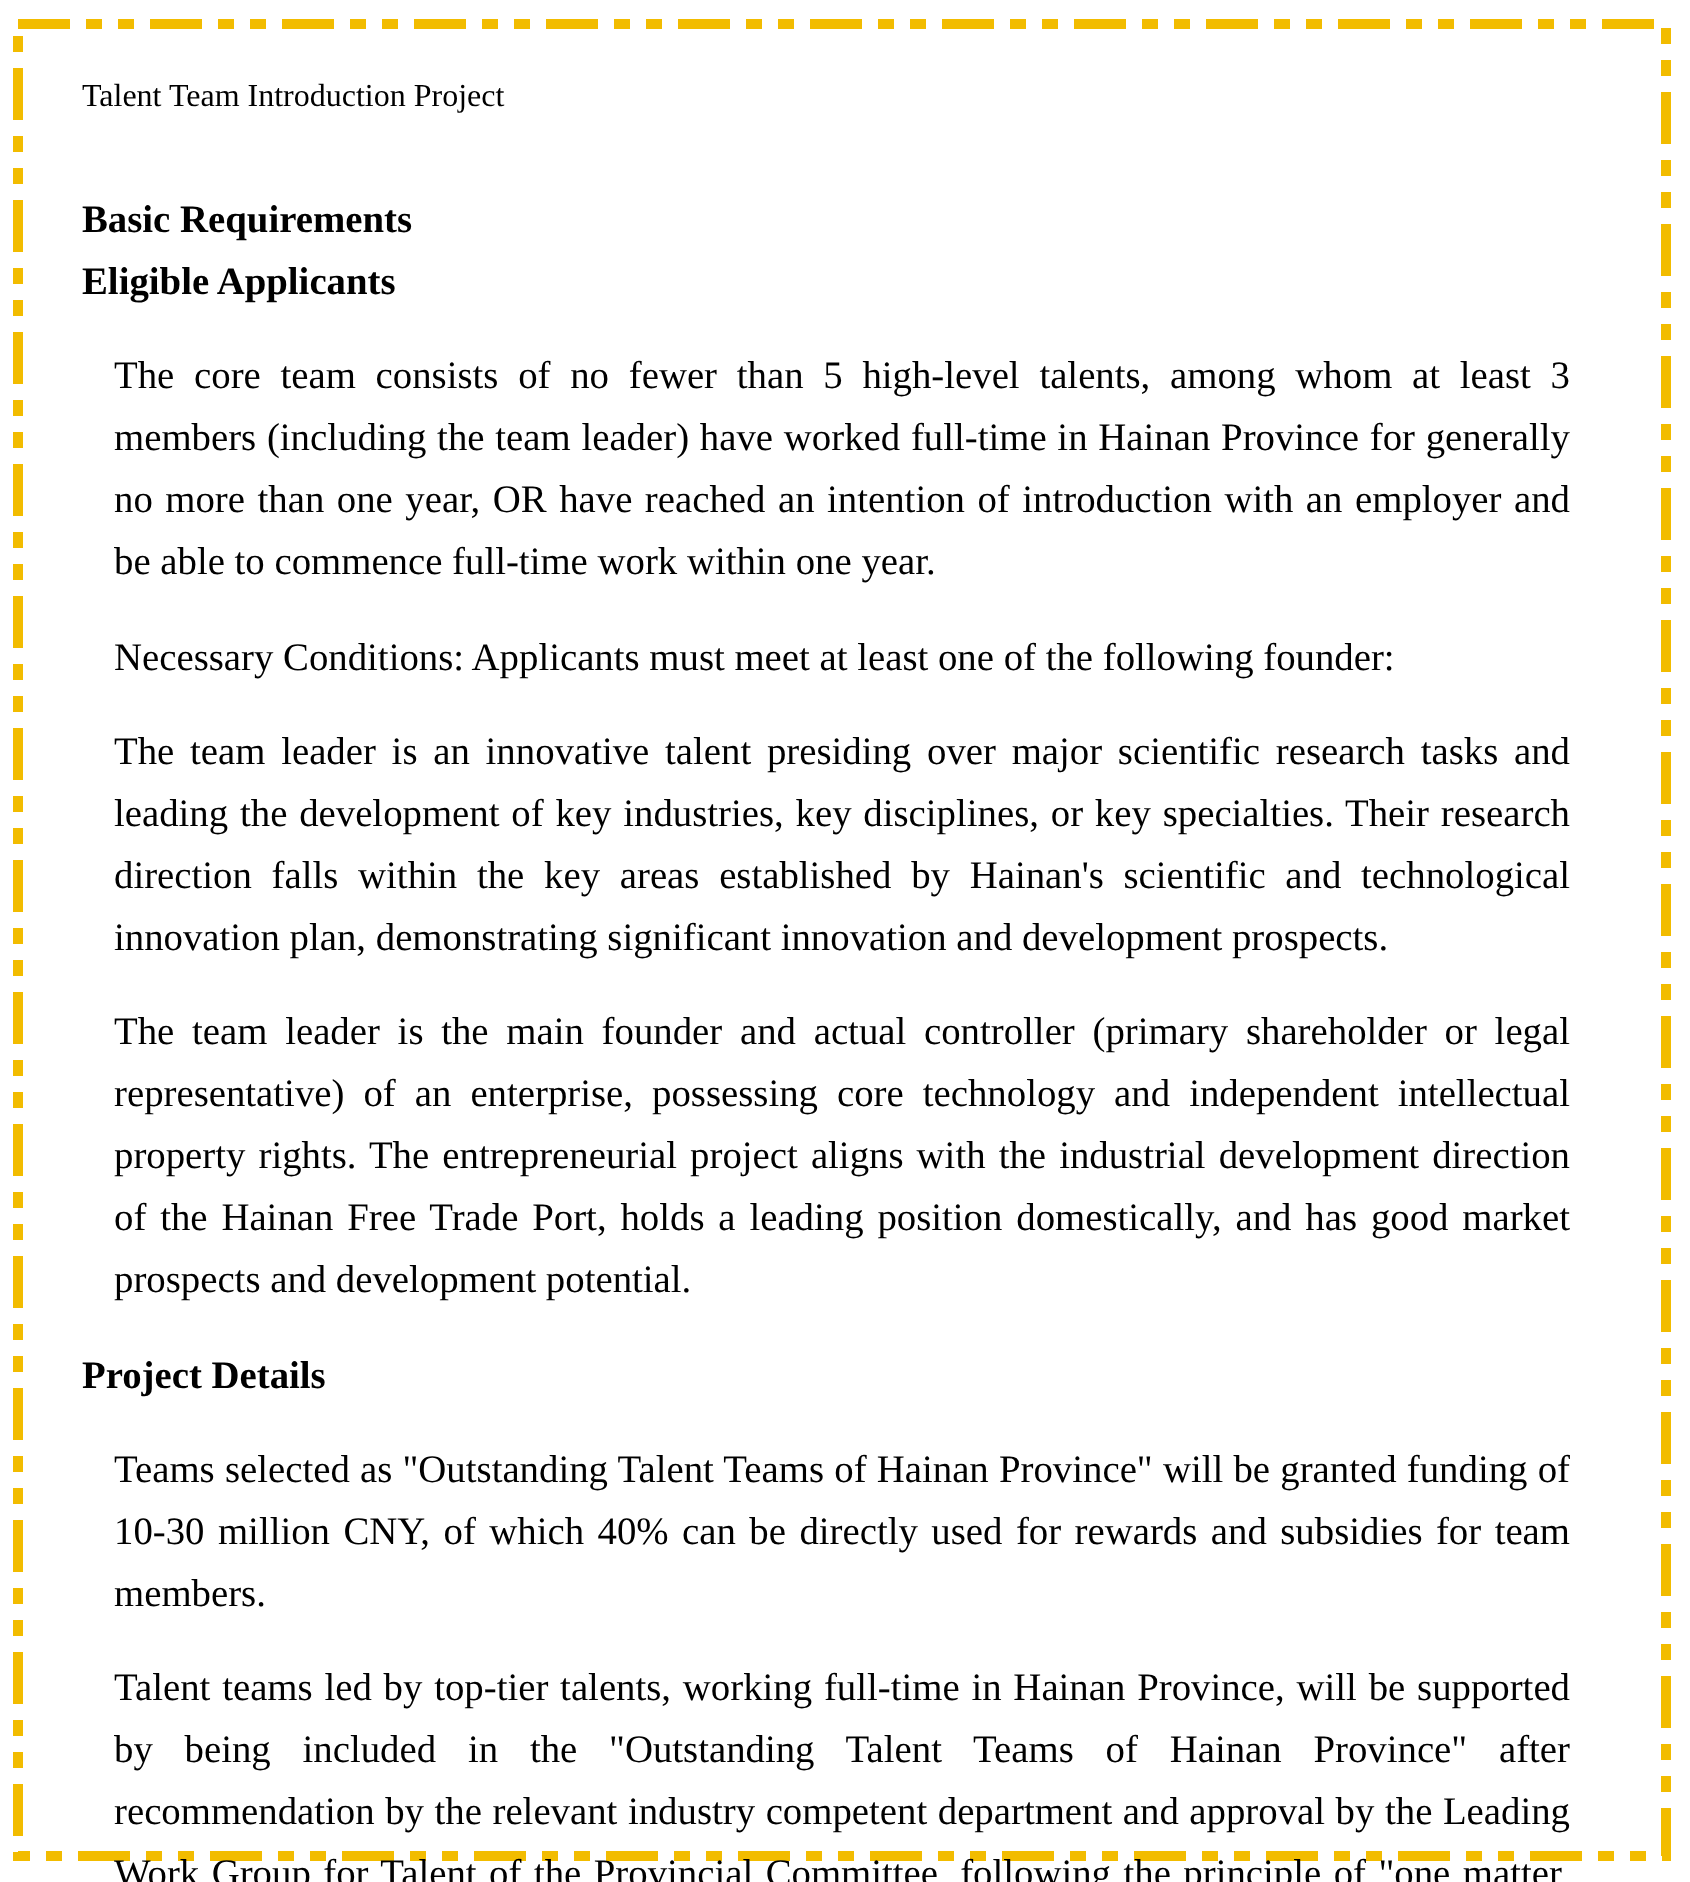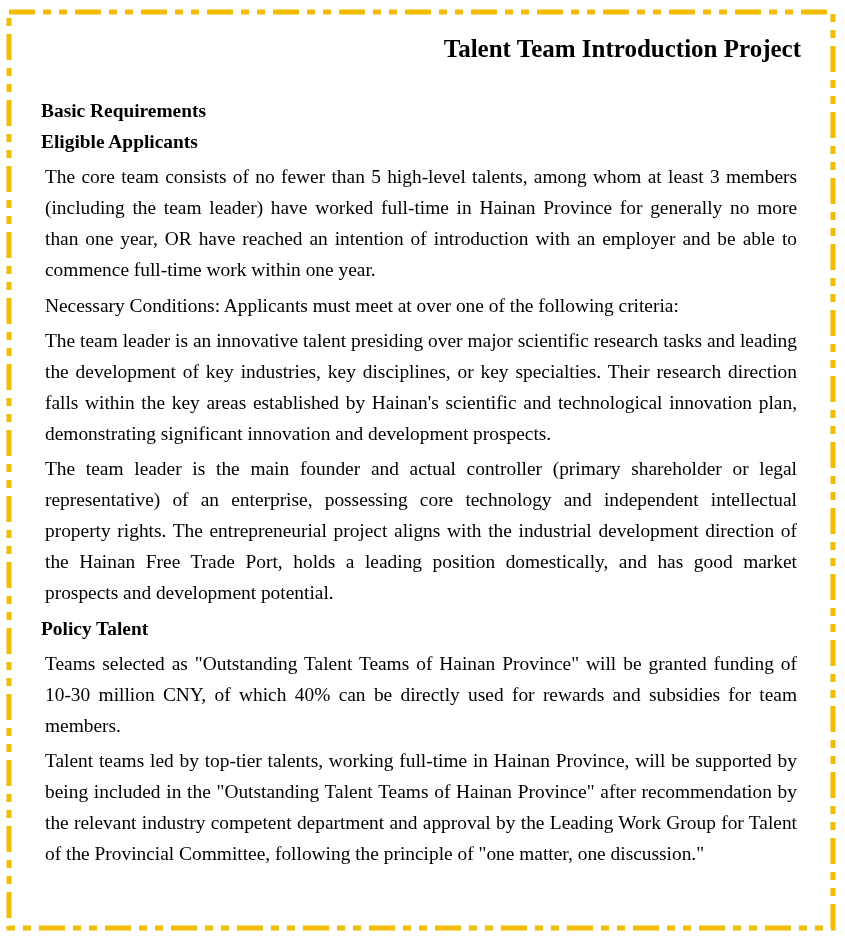--- a/index.html
+++ b/index.html
@@ -6,36 +6,36 @@
   body { width: 845px; height: 941px; position: relative; overflow: hidden; }
   .frame-svg { position: absolute; left: 0; top: 0; width: 845px; height: 941px; pointer-events: none; }
   .content {
     position: absolute;
     left: 41px; top: 33px; width: 760px;
     font-family: "Liberation Serif", "DejaVu Serif", serif;
     font-size: 19.4px;
     line-height: 31.1px;
     color: #000;
   }
-  .title { text-align: right; font-weight: bold; font-size: 25px; margin: 0 0 31px 0; line-height: 31px; }
+  .title { text-align: left; font-weight: normal; font-size: 16px; margin: 0 0 31px 0; line-height: 31px; }
   .heading { font-weight: bold; margin: 0; }
-  .para { margin: 4px; text-align: justify; }
+  .para { margin: 16px; text-align: justify; }
 </style>
 </head>
 <body>
 
 <svg class="frame-svg" viewBox="0 0 845 941" xmlns="http://www.w3.org/2000/svg">
   <rect x="9" y="12" width="824" height="916" fill="none" stroke="#F2BC00" stroke-width="5" stroke-dasharray="26 8 8 8 8 8"></rect>
 </svg>
 
 <div class="content">
   <div class="title">Talent Team Introduction Project</div>
 
   <div class="heading">Basic Requirements</div>
   <div class="heading">Eligible Applicants</div>
   <p class="para">The core team consists of no fewer than 5 high-level talents, among whom at least 3 members (including the team leader) have worked full-time in Hainan Province for generally no more than one year, OR have reached an intention of introduction with an employer and be able to commence full-time work within one year.</p>
-  <p class="para">Necessary Conditions: Applicants must meet at over one of the following criteria:</p>
+  <p class="para">Necessary Conditions: Applicants must meet at least one of the following founder:</p>
   <p class="para">The team leader is an innovative talent presiding over major scientific research tasks and leading the development of key industries, key disciplines, or key specialties. Their research direction falls within the key areas established by Hainan's scientific and technological innovation plan, demonstrating significant innovation and development prospects.</p>
   <p class="para">The team leader is the main founder and actual controller (primary shareholder or legal representative) of an enterprise, possessing core technology and independent intellectual property rights. The entrepreneurial project aligns with the industrial development direction of the Hainan Free Trade Port, holds a leading position domestically, and has good market prospects and development potential.</p>
-  <div class="heading">Policy Talent</div>
+  <div class="heading">Project Details</div>
   <p class="para">Teams selected as "Outstanding Talent Teams of Hainan Province" will be granted funding of 10-30 million CNY, of which 40% can be directly used for rewards and subsidies for team members.</p>
   <p class="para">Talent teams led by top-tier talents, working full-time in Hainan Province, will be supported by being included in the "Outstanding Talent Teams of Hainan Province" after recommendation by the relevant industry competent department and approval by the Leading Work Group for Talent of the Provincial Committee, following the principle of "one matter, one discussion."</p>
 </div>
 
 </body></html>

